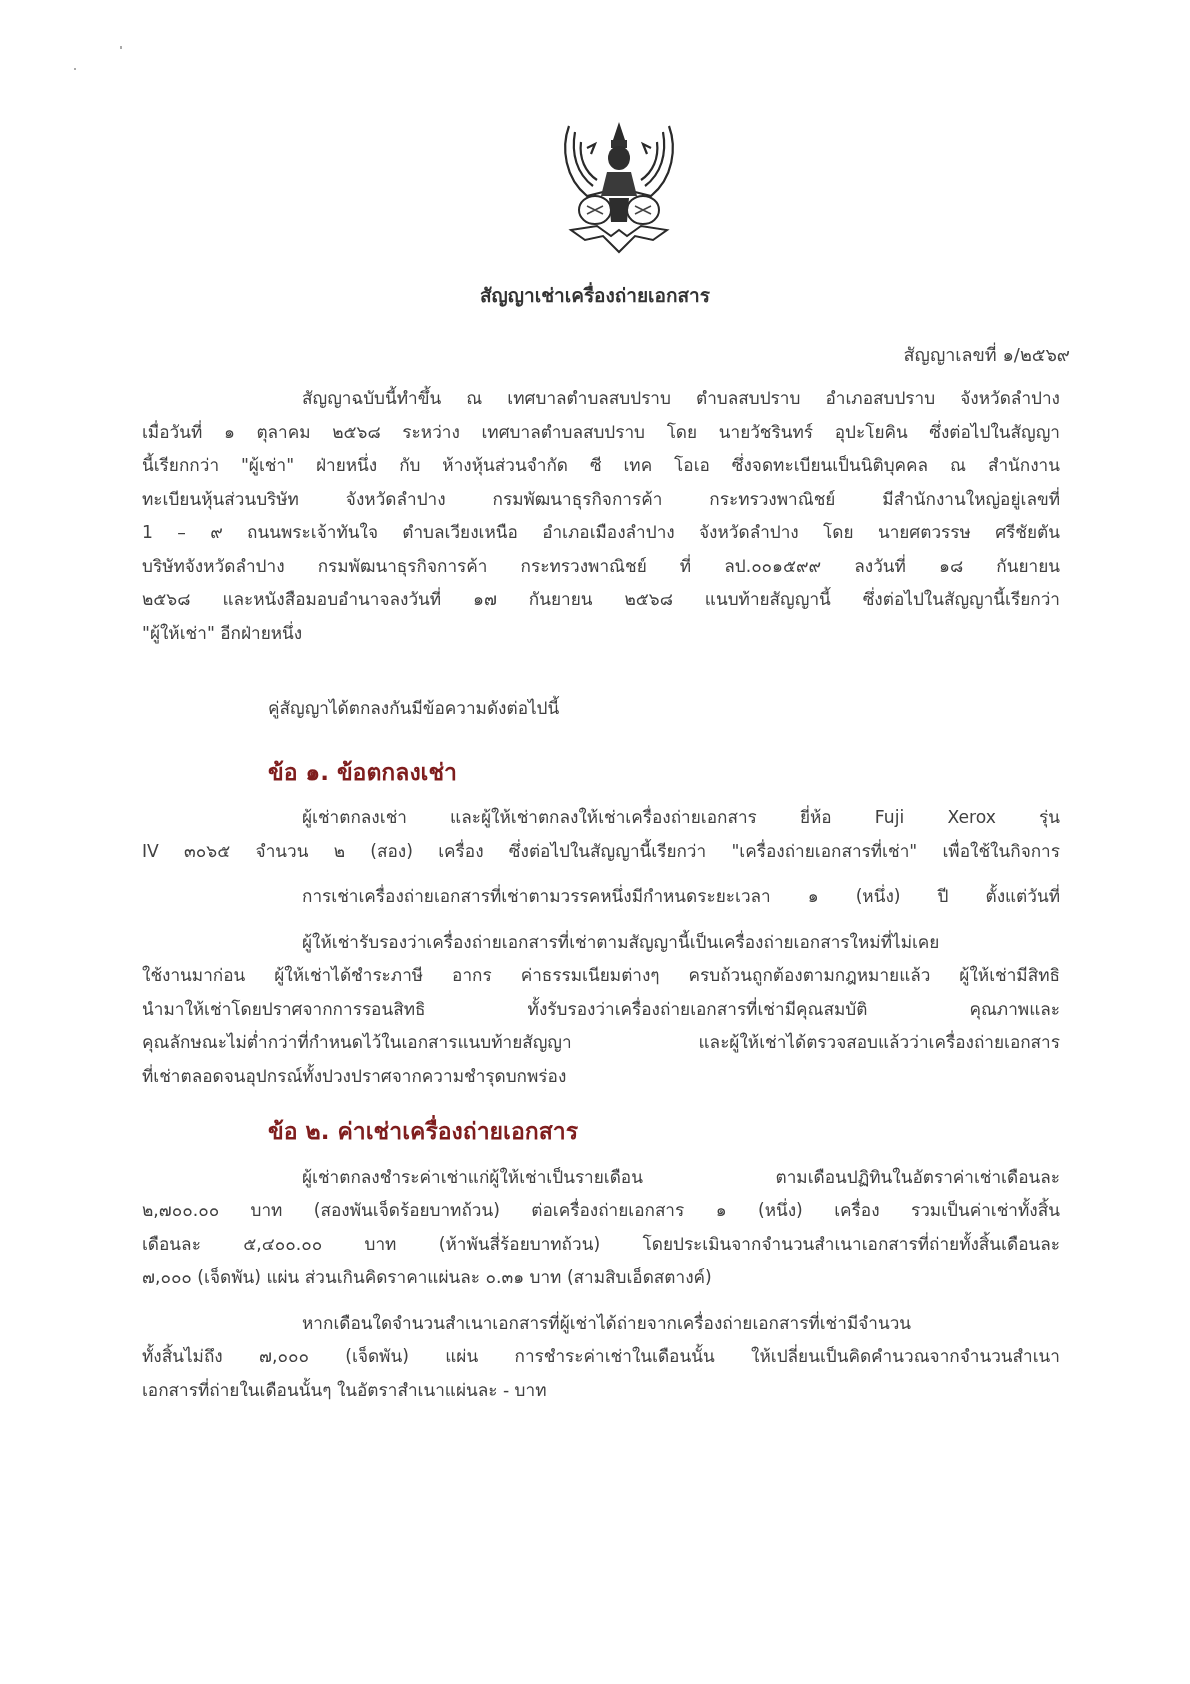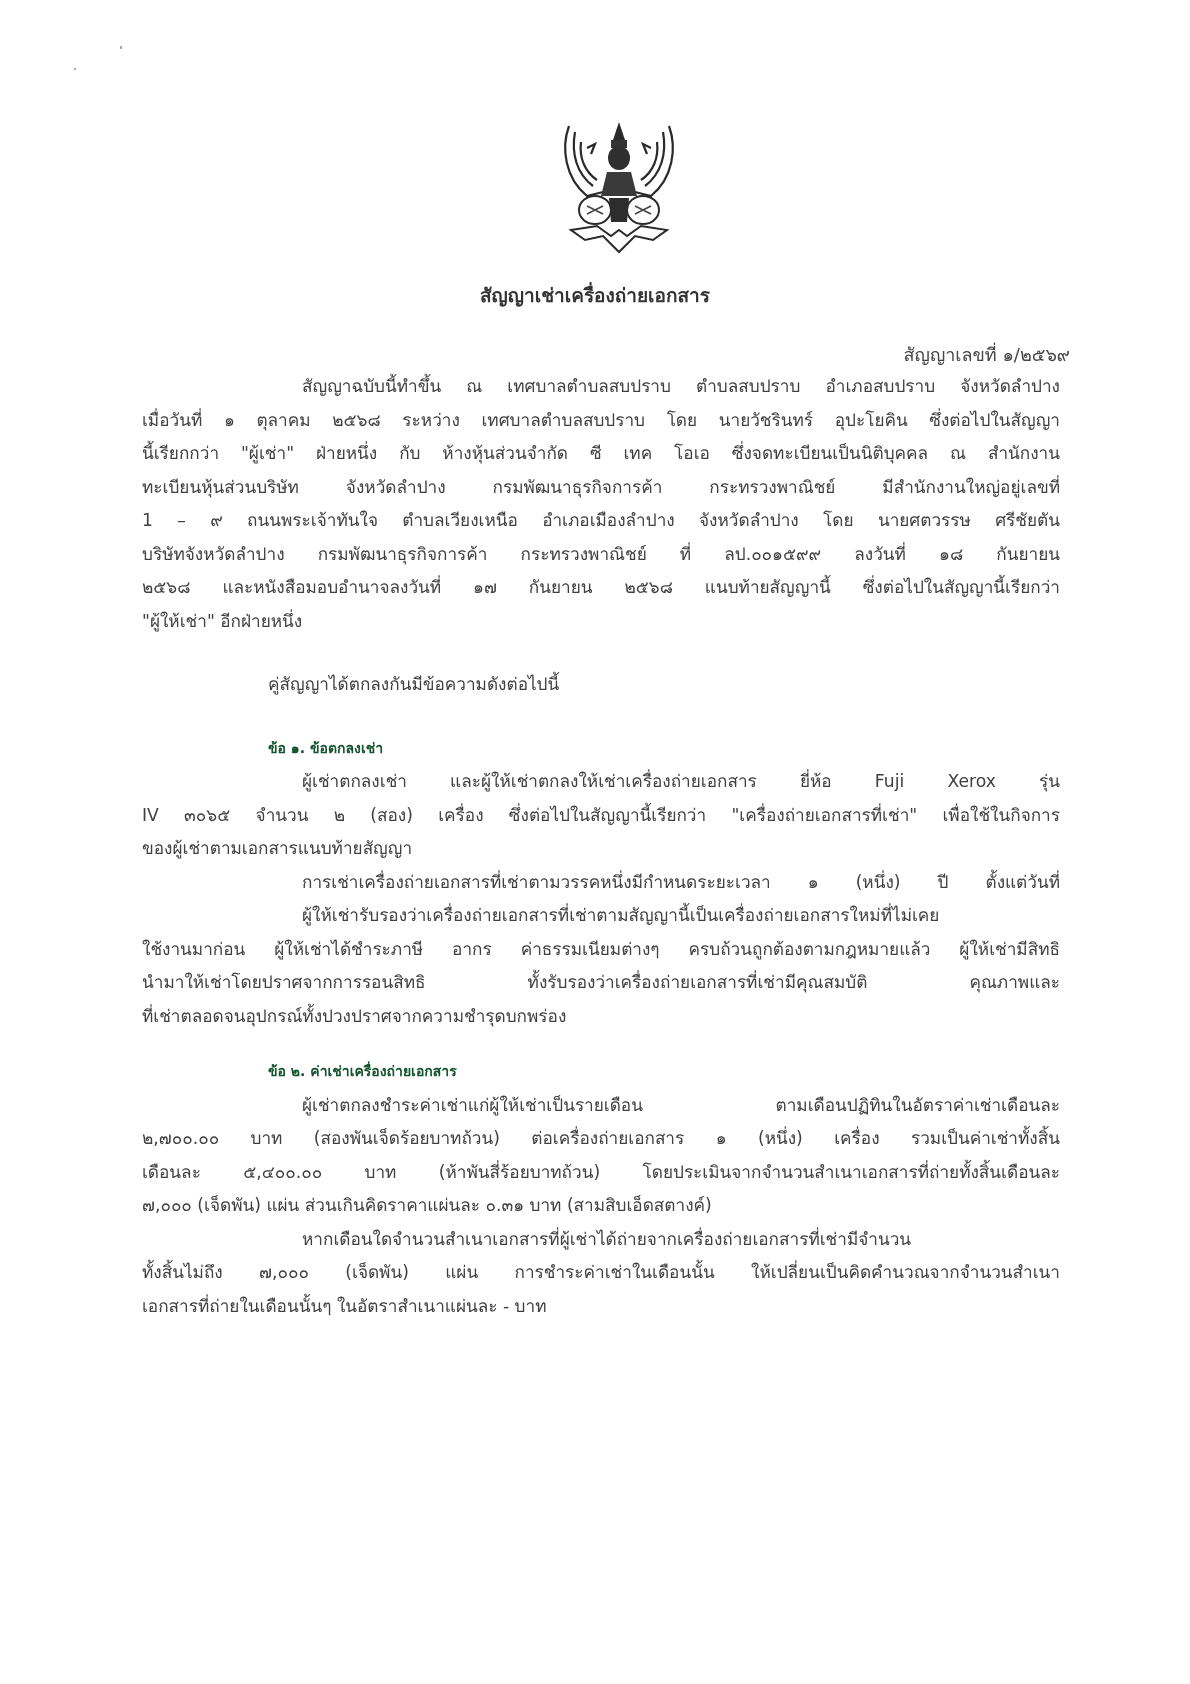--- a/index.html
+++ b/index.html
@@ -18,22 +18,22 @@
   }
   .contract-no {
     position: absolute; right: 120px; top: 340px; font-size: 18px; color: #444;
   }
   .body-text {
     position: absolute; left: 142px; width: 918px;
     font-size: 17.2px; line-height: 33.5px; color: #404040;
   }
   .line { display: block; white-space: nowrap; overflow: hidden; text-align: justify; text-align-last: justify; }
   .line.last { text-align-last: left; }
-  .indent { padding-left: 160px; }
-  .heading-indent { padding-left: 126px; font-weight: bold; color: #14532d; font-size: 14px; }
+  .indent { padding-left: 160px; margin-top: 12px; }
+  .heading-indent { padding-left: 126px; font-weight: bold; color: #7f1d1d; font-size: 23px; }
   .gap { height: 30px; }
   .gap-s { height: 22px; }
   .dot-mark { position: absolute; background: #aaa; }
 </style>
 </head>
 <body>
 
 <div class="page">
 
   <svg class="garuda" viewBox="0 0 124 138">
@@ -75,25 +75,25 @@
     </div>
 
     <div class="gap"></div>
     <span class="line last indent" style="padding-left:126px;">คู่สัญญาได้ตกลงกันมีข้อความดังต่อไปนี้</span>
     <div class="gap"></div>
 
     <div>
       <span class="line last heading-indent">ข้อ ๑. ข้อตกลงเช่า</span>
       <span class="line indent">ผู้เช่าตกลงเช่า  และผู้ให้เช่าตกลงให้เช่าเครื่องถ่ายเอกสาร  ยี่ห้อ  Fuji Xerox  รุ่น</span>
       <span class="line">IV ๓๐๖๕  จำนวน ๒ (สอง) เครื่อง  ซึ่งต่อไปในสัญญานี้เรียกว่า "เครื่องถ่ายเอกสารที่เช่า" เพื่อใช้ในกิจการ</span>
-      <span class="line last">ของผู้เช่าตามเอกสารแนบท้ายสัญญา</span>
       <span class="line indent">การเช่าเครื่องถ่ายเอกสารที่เช่าตามวรรคหนึ่งมีกำหนดระยะเวลา ๑ (หนึ่ง) ปี ตั้งแต่วันที่</span>
       <span class="line indent">ผู้ให้เช่ารับรองว่าเครื่องถ่ายเอกสารที่เช่าตามสัญญานี้เป็นเครื่องถ่ายเอกสารใหม่ที่ไม่เคย</span>
       <span class="line">ใช้งานมาก่อน ผู้ให้เช่าได้ชำระภาษี อากร ค่าธรรมเนียมต่างๆ ครบถ้วนถูกต้องตามกฎหมายแล้ว ผู้ให้เช่ามีสิทธิ</span>
       <span class="line">นำมาให้เช่าโดยปราศจากการรอนสิทธิ  ทั้งรับรองว่าเครื่องถ่ายเอกสารที่เช่ามีคุณสมบัติ คุณภาพและ</span>
+      <span class="line">คุณลักษณะไม่ต่ำกว่าที่กำหนดไว้ในเอกสารแนบท้ายสัญญา  และผู้ให้เช่าได้ตรวจสอบแล้วว่าเครื่องถ่ายเอกสาร</span>
       <span class="line last">ที่เช่าตลอดจนอุปกรณ์ทั้งปวงปราศจากความชำรุดบกพร่อง</span>
     </div>
 
     <div class="gap-s"></div>
 
     <div>
       <span class="line last heading-indent">ข้อ ๒. ค่าเช่าเครื่องถ่ายเอกสาร</span>
       <span class="line indent">ผู้เช่าตกลงชำระค่าเช่าแก่ผู้ให้เช่าเป็นรายเดือน  ตามเดือนปฏิทินในอัตราค่าเช่าเดือนละ</span>
       <span class="line">๒,๗๐๐.๐๐ บาท (สองพันเจ็ดร้อยบาทถ้วน) ต่อเครื่องถ่ายเอกสาร ๑ (หนึ่ง) เครื่อง รวมเป็นค่าเช่าทั้งสิ้น</span>
       <span class="line">เดือนละ ๕,๔๐๐.๐๐ บาท (ห้าพันสี่ร้อยบาทถ้วน) โดยประเมินจากจำนวนสำเนาเอกสารที่ถ่ายทั้งสิ้นเดือนละ</span>

